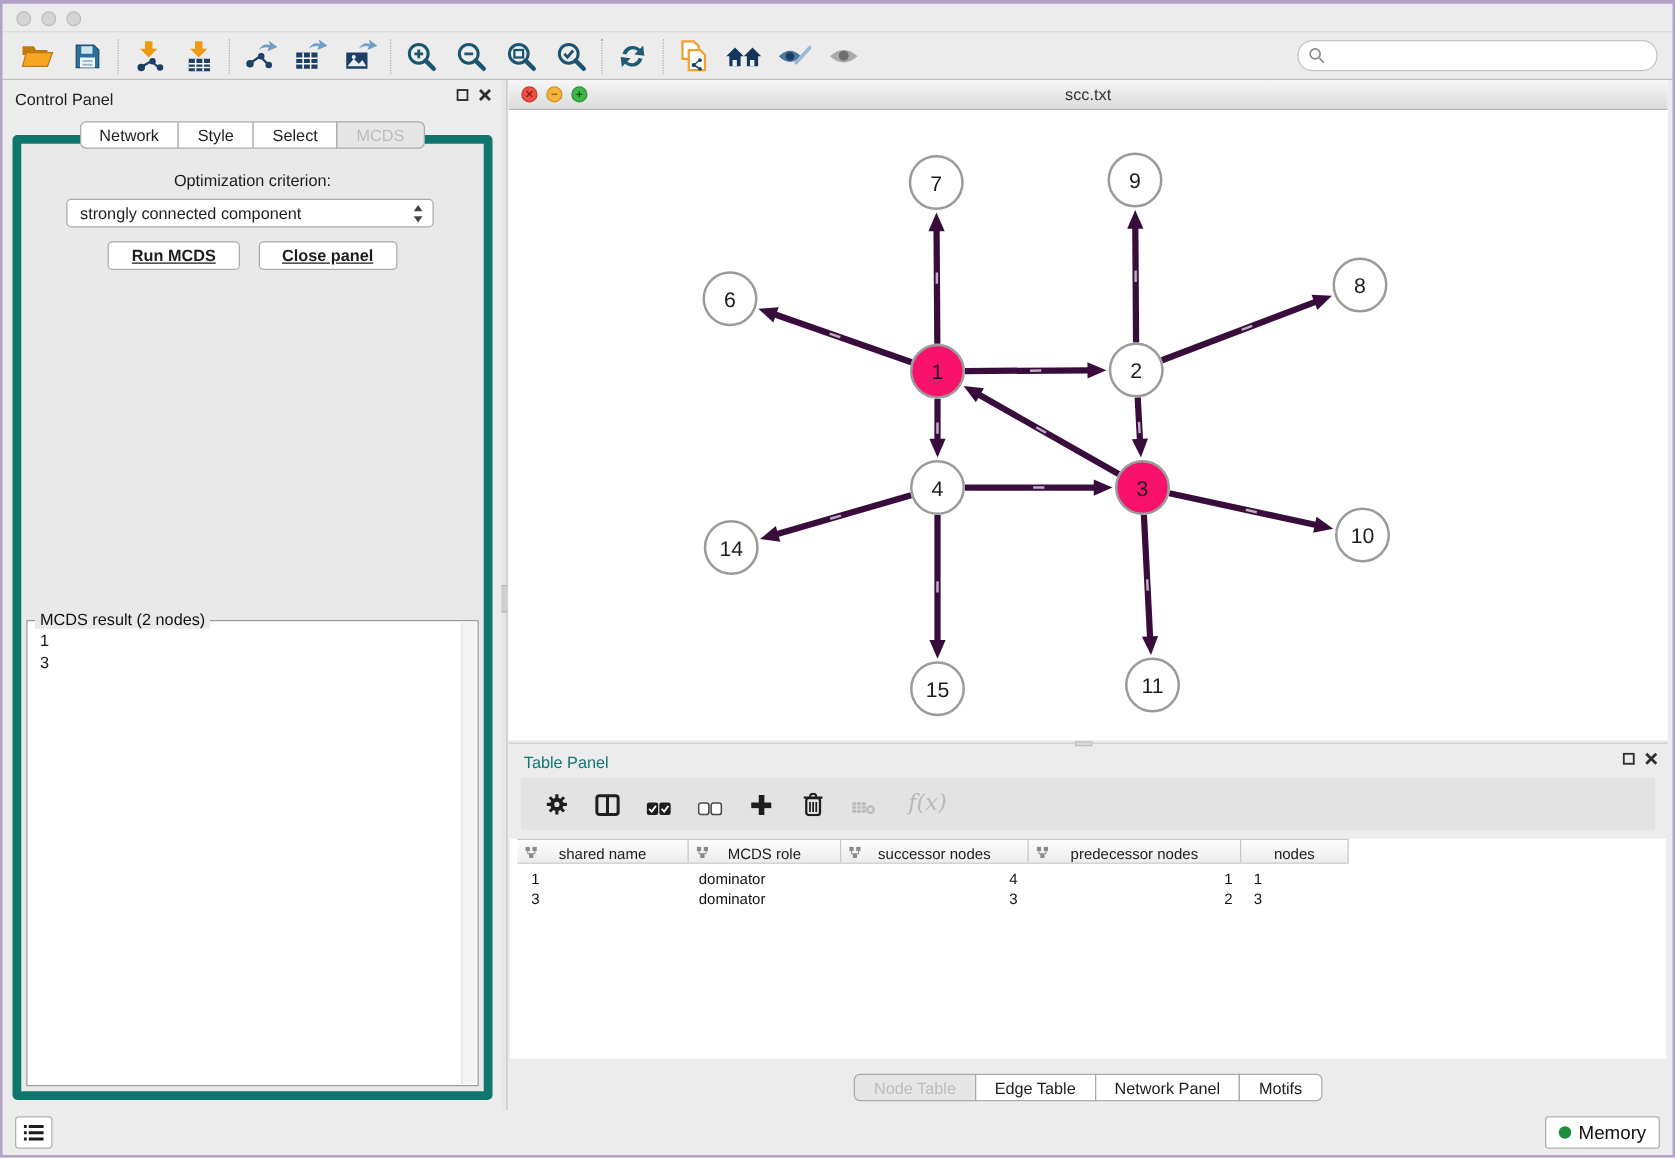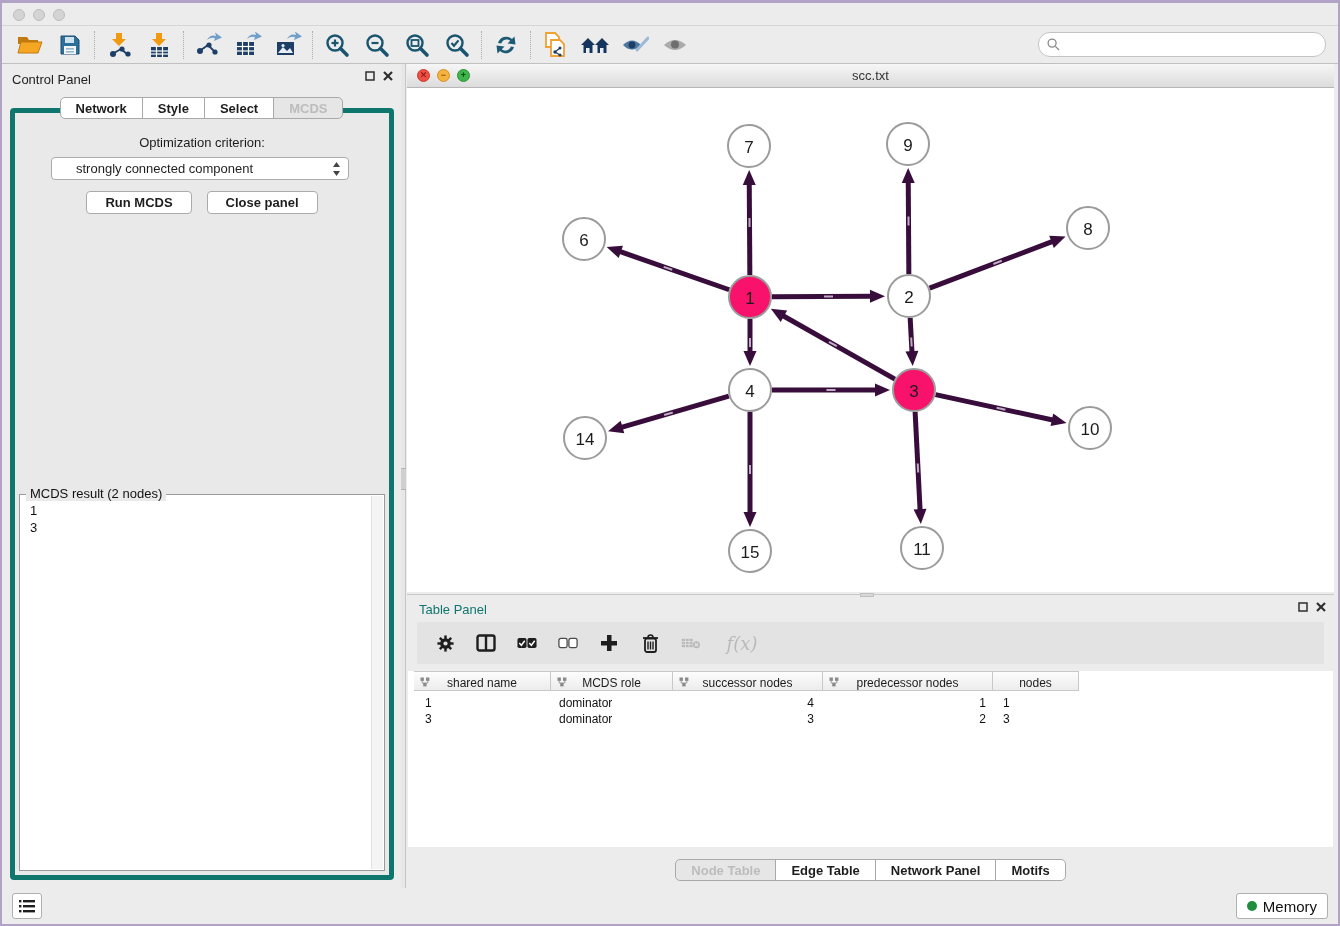--- a/index.html
+++ b/index.html
@@ -22,32 +22,32 @@
   .searchbox { position:absolute; right:12px; top:6px; width:288px; height:25px; background:#fff;
                border:1px solid #c4c4c4; border-radius:12px; display:flex; align-items:center; padding-left:8px; }
   .searchbox input { border:none; outline:none; flex:1; font-size:12px; background:transparent; margin-left:5px; }
 
   
   .control-panel { position:absolute; left:2px; top:64px; width:399px; height:824px; background:#ececec; }
   .cp-title { position:absolute; left:10px; top:8px; font-size:13px; color:#222; }
   .panel-icons { position:absolute; right:8px; top:7px; display:flex; gap:8px; align-items:center; }
   .cp-tabs { position:absolute; top:33px; left:50%; transform:translateX(-50%); display:flex; z-index:5; }
   .tab { height:22px; padding:0 15px; background:#fff; border:1px solid #a9a9a9; margin-left:-1px;
-         font-size:13px; font-weight:700; color:#1d1d1d; display:flex; align-items:center; white-space:nowrap; }
+         font-size:13px; font-weight:400; color:#1d1d1d; display:flex; align-items:center; white-space:nowrap; }
   .tab:first-child { border-radius:5px 0 0 5px; margin-left:0; }
   .tab:last-child { border-radius:0 5px 5px 0; }
   .tab.selected { background:#e6e6e6; color:#bcbcbc; }
   .cp-body { position:absolute; left:8px; right:7px; top:44px; bottom:8px; background:#e9e9e9;
-             border:5px solid #0f766e; border-radius:4px; }
+             border:7px solid #0f766e; border-radius:4px; }
   .opt-label { position:absolute; top:22px; left:0; right:0; text-align:center; font-size:13px; color:#1b1b1b; }
   .dropdown { position:absolute; left:36px; right:40px; top:44px; height:23px; background:#fff;
               border:1px solid #ababab; border-radius:4px; font-size:13px; display:flex; align-items:center;
-              padding-left:24px; }
+              padding-left:10px; }
   .dd-chevrons { position:absolute; right:7px; top:3px; }
-  .btn-row { position:absolute; top:78px; left:0; right:0; display:flex; justify-content:center; gap:15px; }
+  .btn-row { position:absolute; top:78px; left:0; right:0; display:flex; justify-content:center; gap:15px;text-decoration:underline; }
   .btn { height:23px; background:#fff; border:1px solid #ababab; border-radius:4px; font-size:13px;
          font-weight:600; color:#1d1d1d; display:flex; align-items:center; justify-content:center; padding:0 18px; }
   .result-box { position:absolute; left:4px; right:4px; top:381px; bottom:4px; background:#fff;
                 border:1px solid #9b9b9b; }
   .result-legend { position:absolute; top:-9px; left:6px; background:#e9e9e9; padding:0 4px; font-size:13px; color:#111; }
   .result-items { padding:7px 10px; font-size:13px; line-height:17px; color:#111; }
   .result-scroll { position:absolute; right:1px; top:1px; bottom:1px; width:12px; background:#f4f4f4;
                    border-left:1px solid #e2e2e2; }
 
   
@@ -68,21 +68,21 @@
   .light.yellow { background:#f5b23c; border:1px solid #d2902a; color:#8a5d00; }
   .light.green { background:#3eb54a; border:1px solid #2f9039; color:#0e4e14; }
   .nw-canvas { position:absolute; left:0; right:0; top:24px; bottom:0; background:#fff; }
 
   
   .table-panel { position:absolute; left:407px; top:594px; width:927px; height:294px; background:#ececec;
                  border-top:1px solid #c9c9c9; }
   .tp-title { position:absolute; left:12px; top:7px; font-size:13px; color:#0f766e; }
   .tp-toolbar { position:absolute; left:10px; right:10px; top:27px; height:42px; background:#e3e3e3;
                 border-radius:2px; display:flex; align-items:center; gap:21px; padding-left:18px; }
-  .tp-toolbar .ticon { display:flex; align-items:center; justify-content:center; width:20px; height:20px; }
+  .tp-toolbar .ticon { display:flex; align-items:flex-end; justify-content:center; width:20px; height:20px; }
   .fx-label { font-family:"DejaVu Serif","Liberation Serif",serif; font-style:italic; font-size:18px; color:#b9b9b9; }
   .data-table { position:absolute; left:1px; right:1px; top:76px; height:176px; background:#fff; }
   .thead { position:absolute; left:6px; top:0; height:20px; display:flex;
            background:linear-gradient(#fdfdfd,#ececec); border-top:1px solid #c8c8c8; border-bottom:1px solid #c8c8c8; }
   .th { position:relative; border-right:1px solid #c8c8c8; font-size:12px; color:#1c1c1c;
         display:flex; align-items:flex-end; justify-content:center; }
   .th .tree { position:absolute; left:6px; top:5px; }
   .trow { position:absolute; left:6px; display:flex; height:16px; font-size:12px; color:#111; }
   .td { display:flex; align-items:center; }
   .tp-tabs { position:absolute; bottom:7px; left:0; right:0; display:flex; justify-content:center; }

